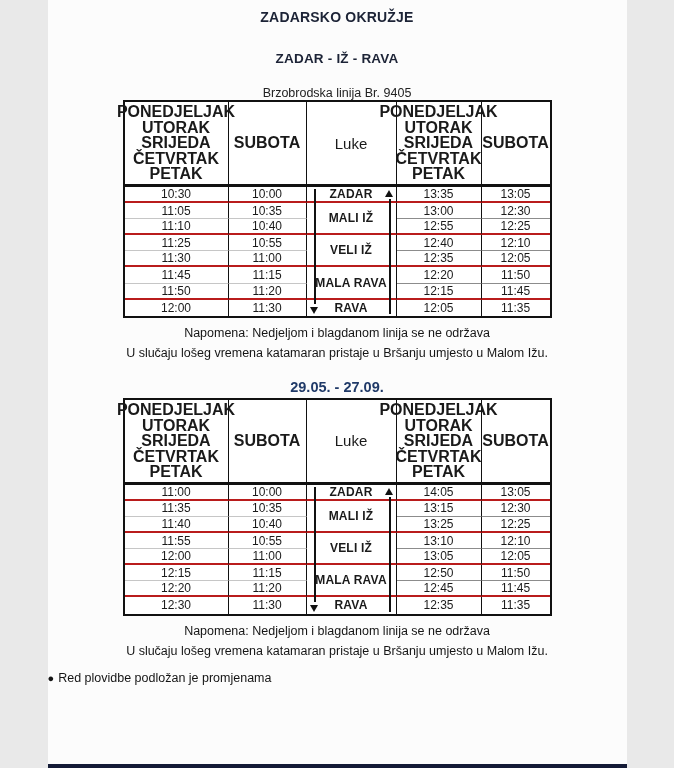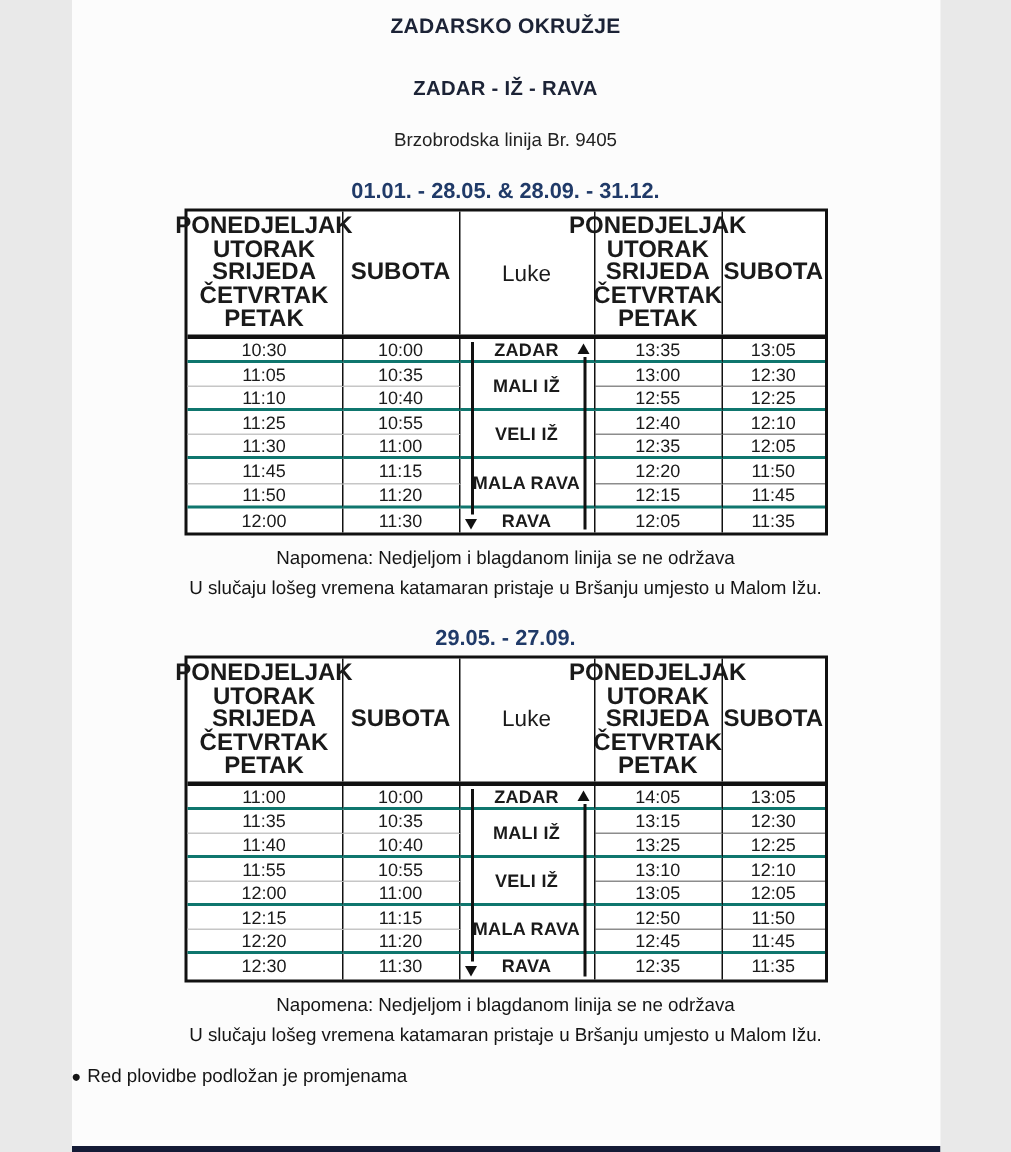--- a/index.html
+++ b/index.html
@@ -16,21 +16,21 @@
   .thead{display:grid;grid-template-columns:104px 78px 90px 85px 68px;height:82px;border-bottom:3px solid #111;}
   .hc{border-right:1.5px solid #111;display:flex;flex-direction:column;align-items:center;justify-content:center;
       font-weight:bold;font-size:16px;}
   .hc.last{border-right:none;}
   .hline{line-height:15.5px;}
   .hc.luke{font-weight:normal;font-size:15px;}
   .tbody{display:grid;grid-template-columns:104px 78px 90px 85px 68px;grid-auto-rows:16.1px;position:relative;}
   .tc{display:flex;align-items:center;justify-content:center;font-size:12px;}
   .tc.c1,.tc.c2,.tc.c4,.tc.port{border-right:1.5px solid #111;}
   .tc.port{font-weight:bold;font-size:12px;letter-spacing:.2px;}
-  .gsep{border-bottom:2px solid #0f766e;}
+  .gsep{border-bottom:2px solid #b91c1c;}
   .subl{border-bottom:1px solid #c6c6c6;}
   .subr{border-bottom:1px solid #8c8c8c;}
   .aline{position:absolute;width:2px;background:#111;}
   .aline.down{left:189px;top:2px;height:calc(100% - 14px);}
   .aline.up{left:264px;top:12px;height:calc(100% - 14px);}
   .ahead{position:absolute;width:0;height:0;border-left:4.5px solid transparent;border-right:4.5px solid transparent;}
   .ahead.downh{left:185.5px;bottom:2px;border-top:7px solid #111;}
   .ahead.uph{left:260.5px;top:3px;border-bottom:7px solid #111;}
   .notes{margin-top:5px;}
   .note{font-size:12.5px;line-height:20.5px;text-align:center;color:#151515;}
@@ -41,21 +41,20 @@
 </head>
 <body>
 
 <div class="page">
 
   <div class="center title">ZADARSKO OKRUŽJE</div>
   <div class="center route">ZADAR - IŽ - RAVA</div>
   <div class="center lineinfo">Brzobrodska linija Br. 9405</div>
 
   <section>
-    <div class="center period">01.01. - 28.05. &amp; 28.09. - 31.12.</div>
     <div class="timetable">
         <div class="thead">
           <div class="hc days">
             <div class="hline">PONEDJELJAK</div>
             <div class="hline">UTORAK</div>
             <div class="hline">SRIJEDA</div>
             <div class="hline">ČETVRTAK</div>
             <div class="hline">PETAK</div>
           </div>
           <div class="hc sat">SUBOTA</div>

